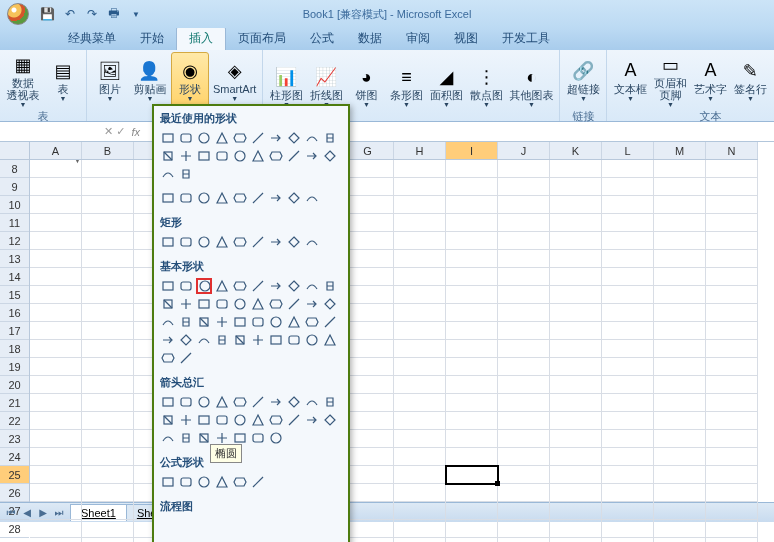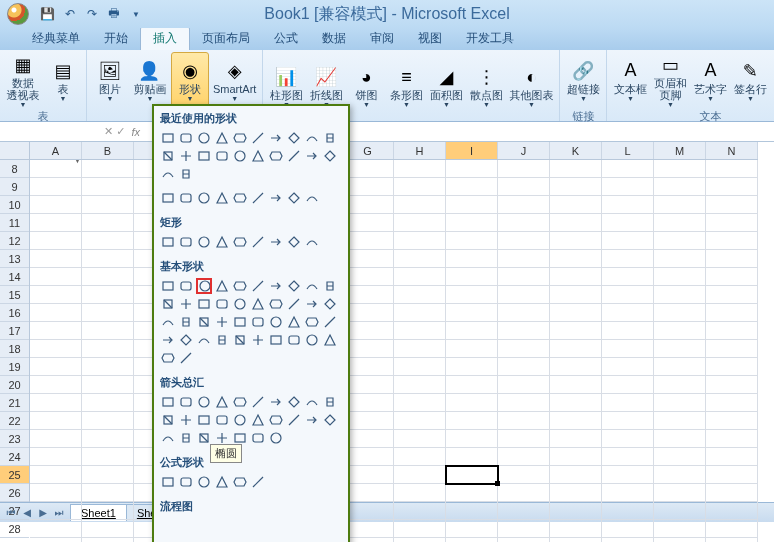--- a/index.html
+++ b/index.html
@@ -4,24 +4,24 @@
 <style>
 * { box-sizing: border-box; margin: 0; padding: 0; font-family: "Microsoft YaHei", Tahoma, sans-serif; }
 body { background: #fff; width: 774px; height: 542px; overflow: hidden; font-size: 11px; position: relative; }
 
 
 .titlebar { height: 28px; background: linear-gradient(#cce4f7,#bcdaf3); display: flex; align-items: center; position: relative; }
 .office-btn { width: 36px; height: 28px; display: flex; align-items: center; justify-content: center; }
 .office-circle { width: 22px; height: 22px; border-radius: 50%; background: radial-gradient(circle at 30% 30%, #fff 2px, #f6c35a 3px 7px, #d4562b 8px 11px, #5a9a3e 11px); border: 1px solid #888; }
 .qat { display: flex; align-items: center; gap: 6px; margin-left: 4px; }
 .qat-icon { width: 16px; height: 16px; display: flex; align-items: center; justify-content: center; color: #2a5a8a; font-size: 12px; }
-.title { position: absolute; left: 50%; transform: translateX(-50%); color: #3b6a9b; font-size: 16px; }
-
-
-.tabs { height: 22px; background: linear-gradient(#bcdaf3,#a8ccec); display: flex; align-items: flex-end; padding-left: 20px; }
+.title { position: absolute; left: 50%; transform: translateX(-50%); color: #3b6a9b; font-size: 11px; }
+
+
+.tabs { height: 22px; background: linear-gradient(#bcdaf3,#a8ccec); display: flex; align-items: flex-end; padding-left: 56px; }
 .tab { padding: 3px 12px; font-size: 12px; color: #254f7a; cursor: pointer; }
 .tab.active { background: #f3f8fd; border: 1px solid #9ab8d7; border-bottom: none; border-radius: 3px 3px 0 0; color: #0f766e; }
 
 
 .ribbon { height: 72px; background: linear-gradient(#eef5fc,#d9e9f8); border-bottom: 1px solid #9ab8d7; display: flex; }
 .group { border-right: 1px solid #c3d7eb; display: flex; flex-direction: column; padding: 2px 4px 0; }
 .group-items { display: flex; flex: 1; align-items: center; gap: 2px; }
 .group-label { text-align: center; font-size: 11px; color: #4a6d92; padding: 1px 0; }
 .ritem { display: flex; flex-direction: column; align-items: center; justify-content: center; min-width: 38px; height: 56px; cursor: pointer; border-radius: 3px; padding: 0 2px; }
 .ritem.active { background: linear-gradient(#ffe9a8,#ffd36b); border: 1px solid #d4a942; }

